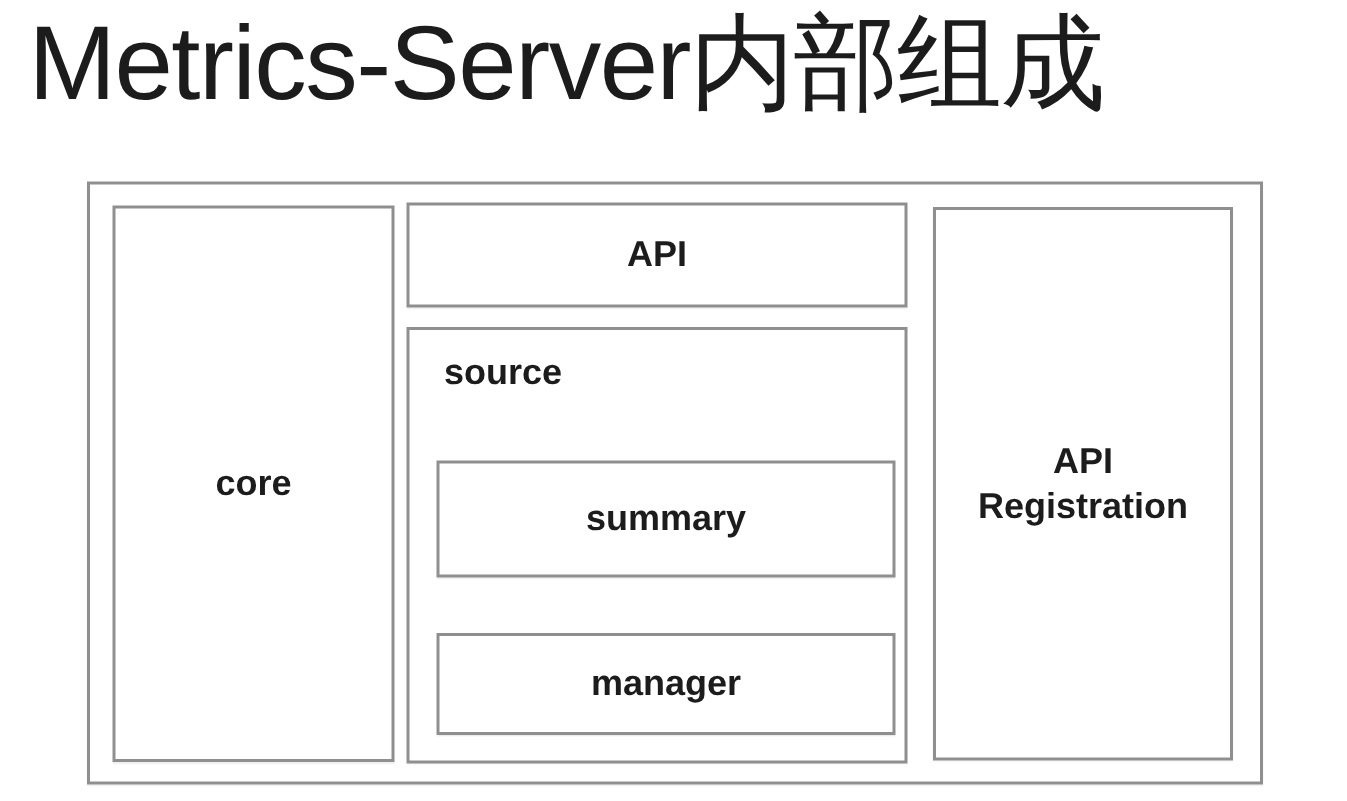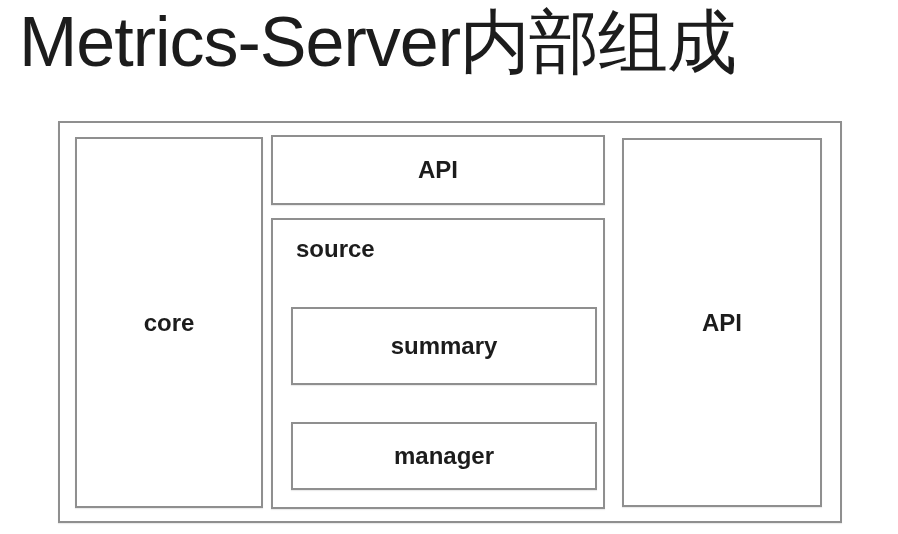--- a/index.html
+++ b/index.html
@@ -90,17 +90,18 @@
       </div>
 
       <div class="box summary-box center-box">
         <span class="label">summary</span>
       </div>
     </div>
 
     <div class="box apireg-box center-box">
       <span class="label">
         <span>API</span><br>
+        <span>Registration</span>
       </span>
     </div>
 
   </div>
 </div>
 
 </body></html>

